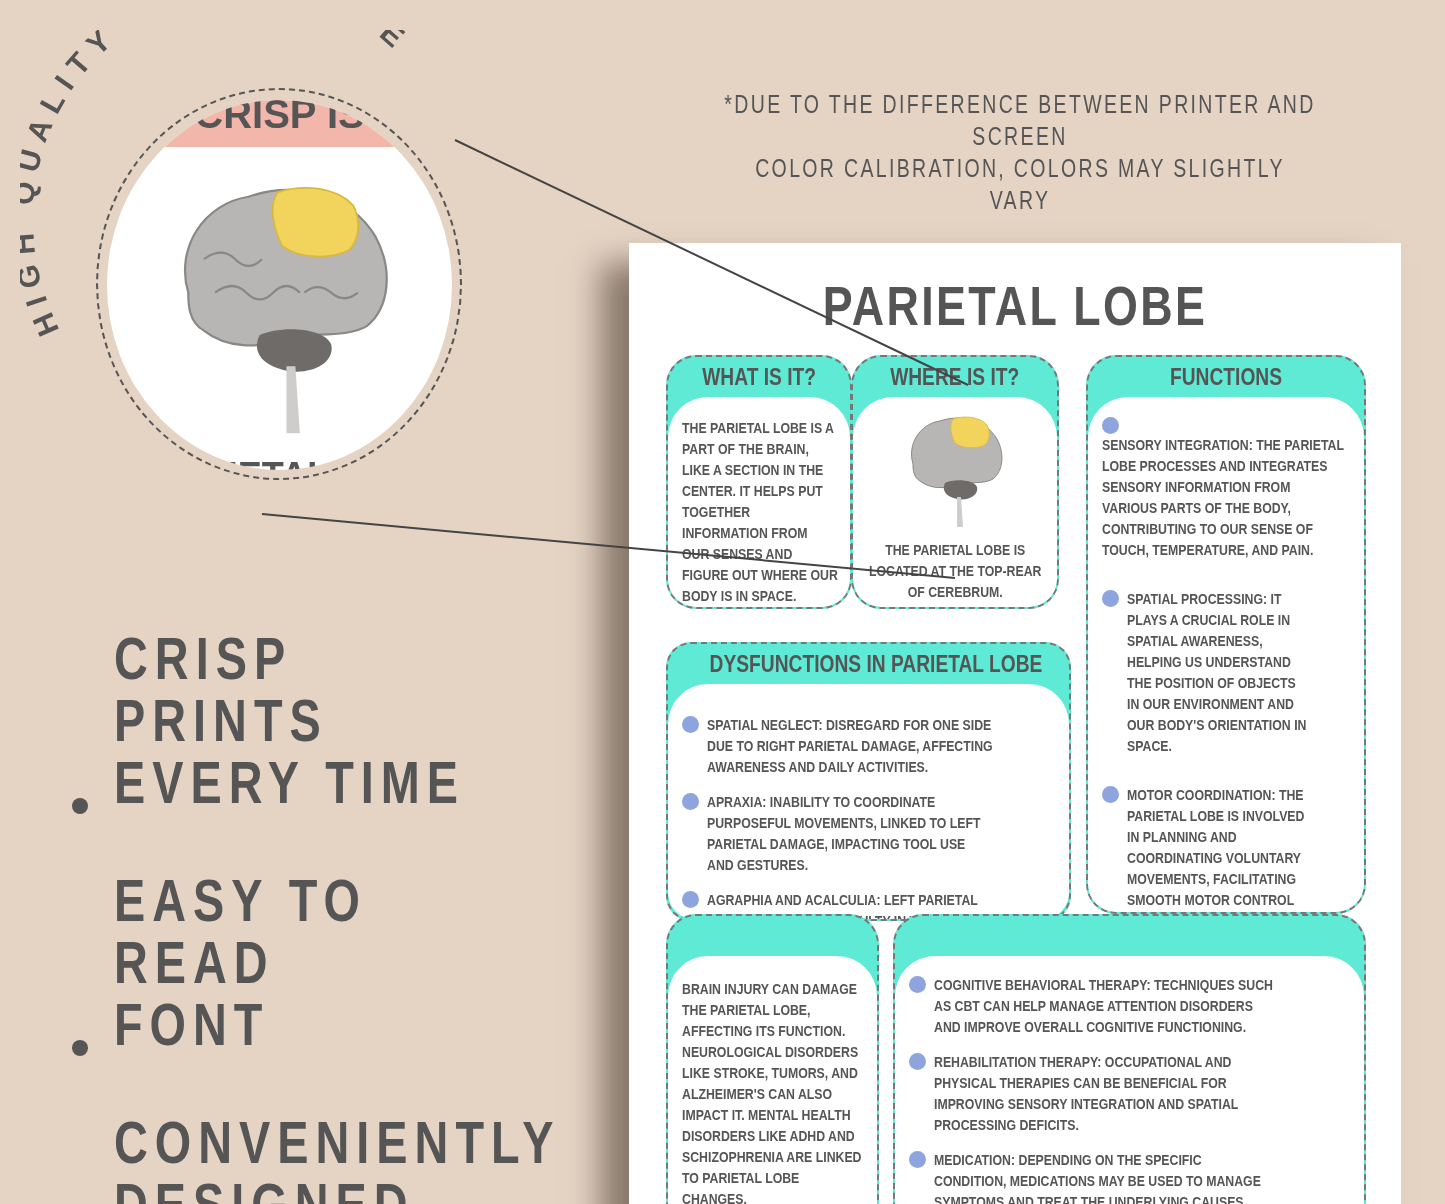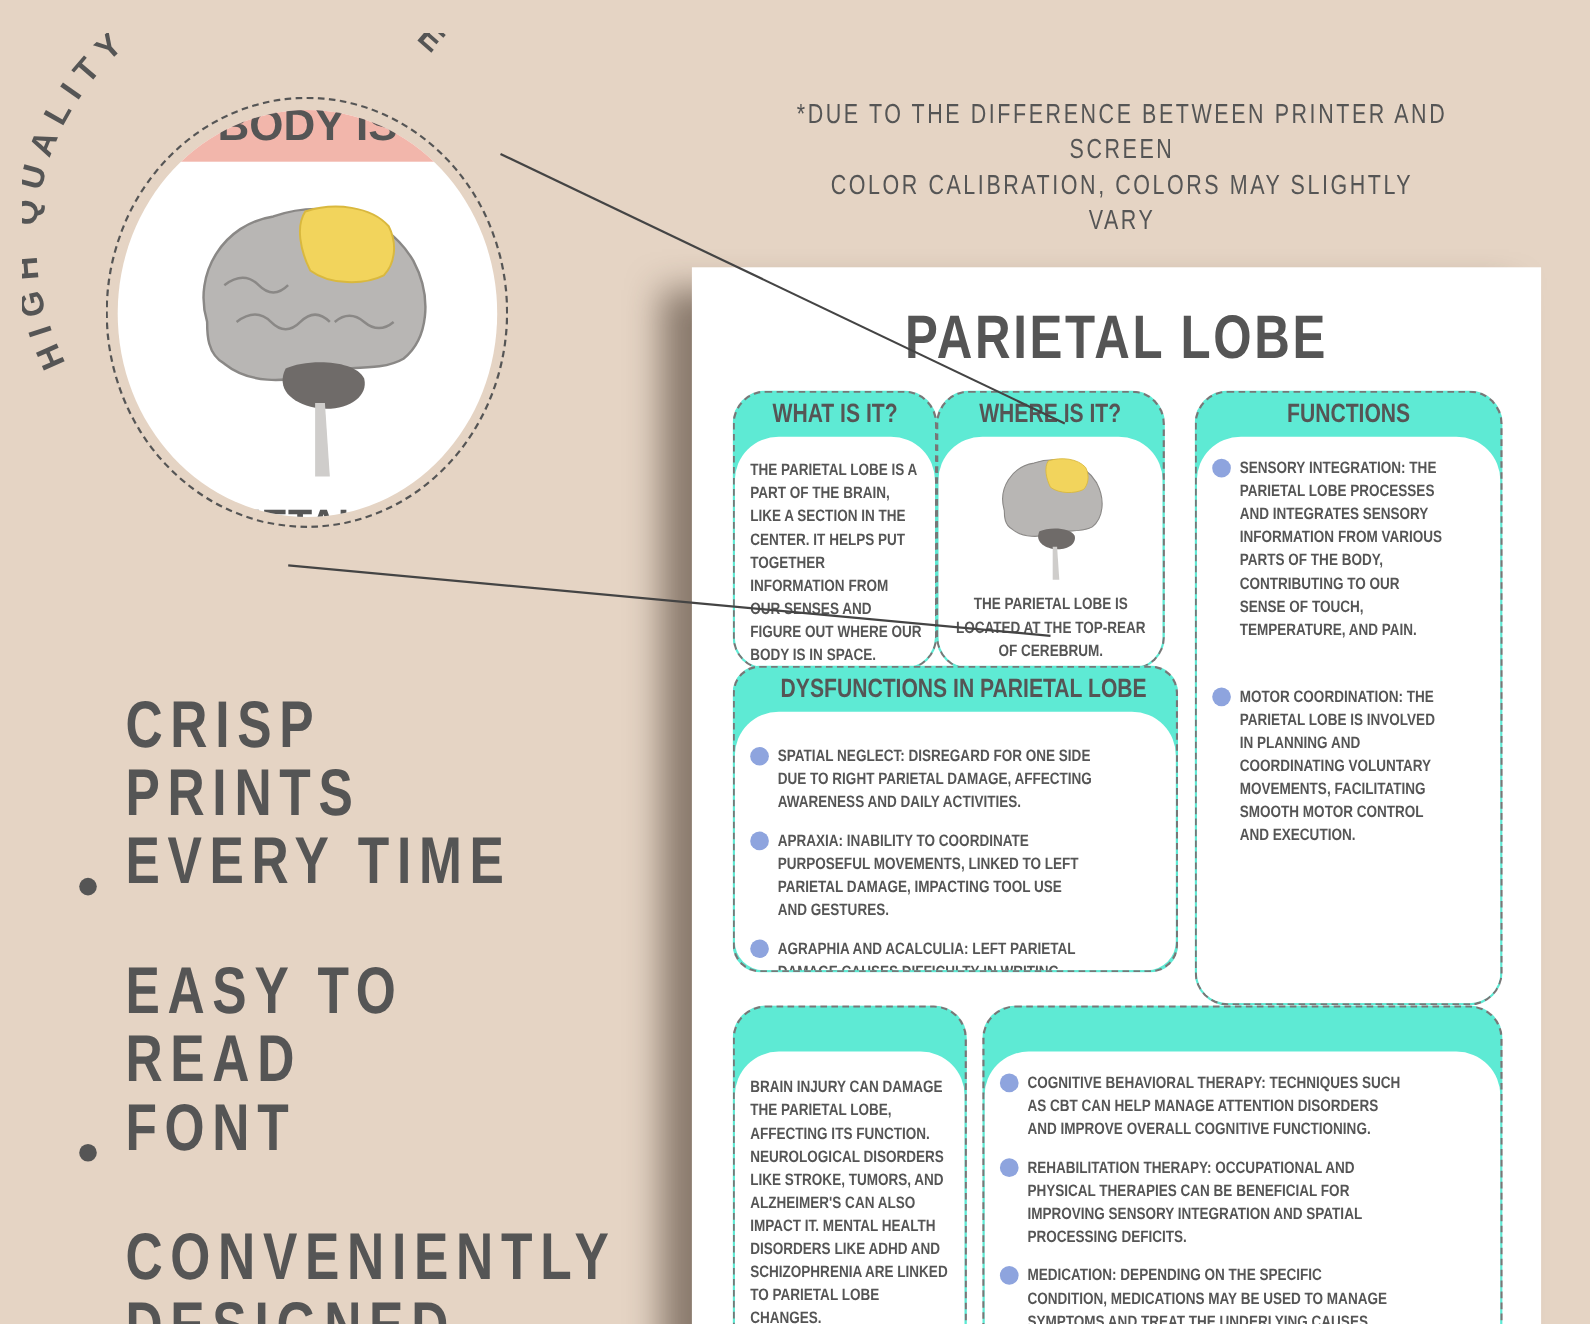--- a/index.html
+++ b/index.html
@@ -49,21 +49,21 @@
     <defs>
       <path id="arc" d="M 40 300 A 205 215 0 0 1 420 80"></path>
     </defs>
     <text font-family="Liberation Sans, sans-serif" font-size="30" font-weight="bold" fill="#555" letter-spacing="9">
       <textPath href="#arc" startOffset="0">HIGH QUALITY 300 DPI FILE</textPath>
     </text>
   </svg>
   <div class="dashring"></div>
   <div class="zoom-circle">
     <div class="pinkband"></div>
-    <div class="pinktxt">BODY IS</div>
+    <div class="pinktxt">CRISP IS</div>
     <svg style="position:absolute;left:50px;top:70px" width="250" height="290" viewBox="0 0 100 130">
       <path d="M8 55 C2 35 15 15 35 12 C55 5 80 10 92 30 C100 45 98 62 88 70 C78 76 60 72 50 76 C40 80 25 80 15 72 C8 68 8 60 8 55 Z" fill="#b8b6b4" stroke="#8a8886" stroke-width="1"></path>
       <path d="M48 10 C60 6 75 8 82 16 C86 24 84 32 80 36 C72 40 58 40 50 34 C46 26 44 16 48 10 Z" fill="#f2d45c" stroke="#d9b83e" stroke-width="0.8"></path>
       <path d="M40 74 C48 70 68 70 72 78 C74 86 64 92 52 90 C42 88 36 82 40 74 Z" fill="#6f6b69"></path>
       <path d="M52 88 L56 88 L58 118 L52 118 Z" fill="#cfcdcb"></path>
       <path d="M15 40 q8 -6 14 0 q6 6 12 0 M20 55 q8 -6 14 0 q6 6 12 0 q6 -6 12 0 M60 55 q6 -5 12 0 q6 5 12 0" stroke="#8a8886" stroke-width="1" fill="none"></path>
     </svg>
     <div class="bottomtxt">E PARIETAL LOBE</div>
   </div>
 </div>
@@ -105,32 +105,36 @@
         <path d="M40 74 C48 70 68 70 72 78 C74 86 64 92 52 90 C42 88 36 82 40 74 Z" fill="#6f6b69"></path>
         <path d="M52 88 L56 88 L58 118 L52 118 Z" fill="#cfcdcb"></path>
       </svg>
       <div class="para" style="text-align:center;width:122%;margin-left:-11%;transform-origin:center top;">THE PARIETAL LOBE IS LOCATED AT THE TOP-REAR OF CEREBRUM.</div>
     </div>
   </div>
 
   <div class="card" style="left:457px;top:112px;width:280px;height:559px;">
     <div class="head"><span>FUNCTIONS</span></div>
     <div class="body" style="padding-top:18px;">
-      <div class="bul" style="margin-bottom:40px;">
+      <div class="bul" style="margin-bottom:28px;flex-direction:column;">
           <span class="bd"></span>
           <span class="bt">SENSORY INTEGRATION: THE PARIETAL LOBE PROCESSES AND INTEGRATES SENSORY INFORMATION FROM VARIOUS PARTS OF THE BODY, CONTRIBUTING TO OUR SENSE OF TOUCH, TEMPERATURE, AND PAIN.</span>
+        </div>
+      <div class="bul" style="margin-bottom:28px;">
+          <span class="bd"></span>
+          <span class="bt">SPATIAL PROCESSING: IT PLAYS A CRUCIAL ROLE IN SPATIAL AWARENESS, HELPING US UNDERSTAND THE POSITION OF OBJECTS IN OUR ENVIRONMENT AND OUR BODY'S ORIENTATION IN SPACE.</span>
         </div>
       <div class="bul">
           <span class="bd"></span>
           <span class="bt">MOTOR COORDINATION: THE PARIETAL LOBE IS INVOLVED IN PLANNING AND COORDINATING VOLUNTARY MOVEMENTS, FACILITATING SMOOTH MOTOR CONTROL AND EXECUTION.</span>
         </div>
     </div>
   </div>
 
-  <div class="card" style="left:37px;top:362px;width:405px;height:279px;border-radius:25px;">
+  <div class="card" style="left:37px;top:399px;width:405px;height:279px;border-radius:25px;">
     <div class="head"><span>DYSFUNCTIONS IN PARIETAL LOBE</span></div>
     <div class="body" style="padding-top:30px;">
       <div class="bul">
           <span class="bd"></span>
           <span class="bt">SPATIAL NEGLECT: DISREGARD FOR ONE SIDE DUE TO RIGHT PARIETAL DAMAGE, AFFECTING AWARENESS AND DAILY ACTIVITIES.</span>
         </div>
       <div class="bul">
           <span class="bd"></span>
           <span class="bt">APRAXIA: INABILITY TO COORDINATE PURPOSEFUL MOVEMENTS, LINKED TO LEFT PARIETAL DAMAGE, IMPACTING TOOL USE AND GESTURES.</span>
         </div>

